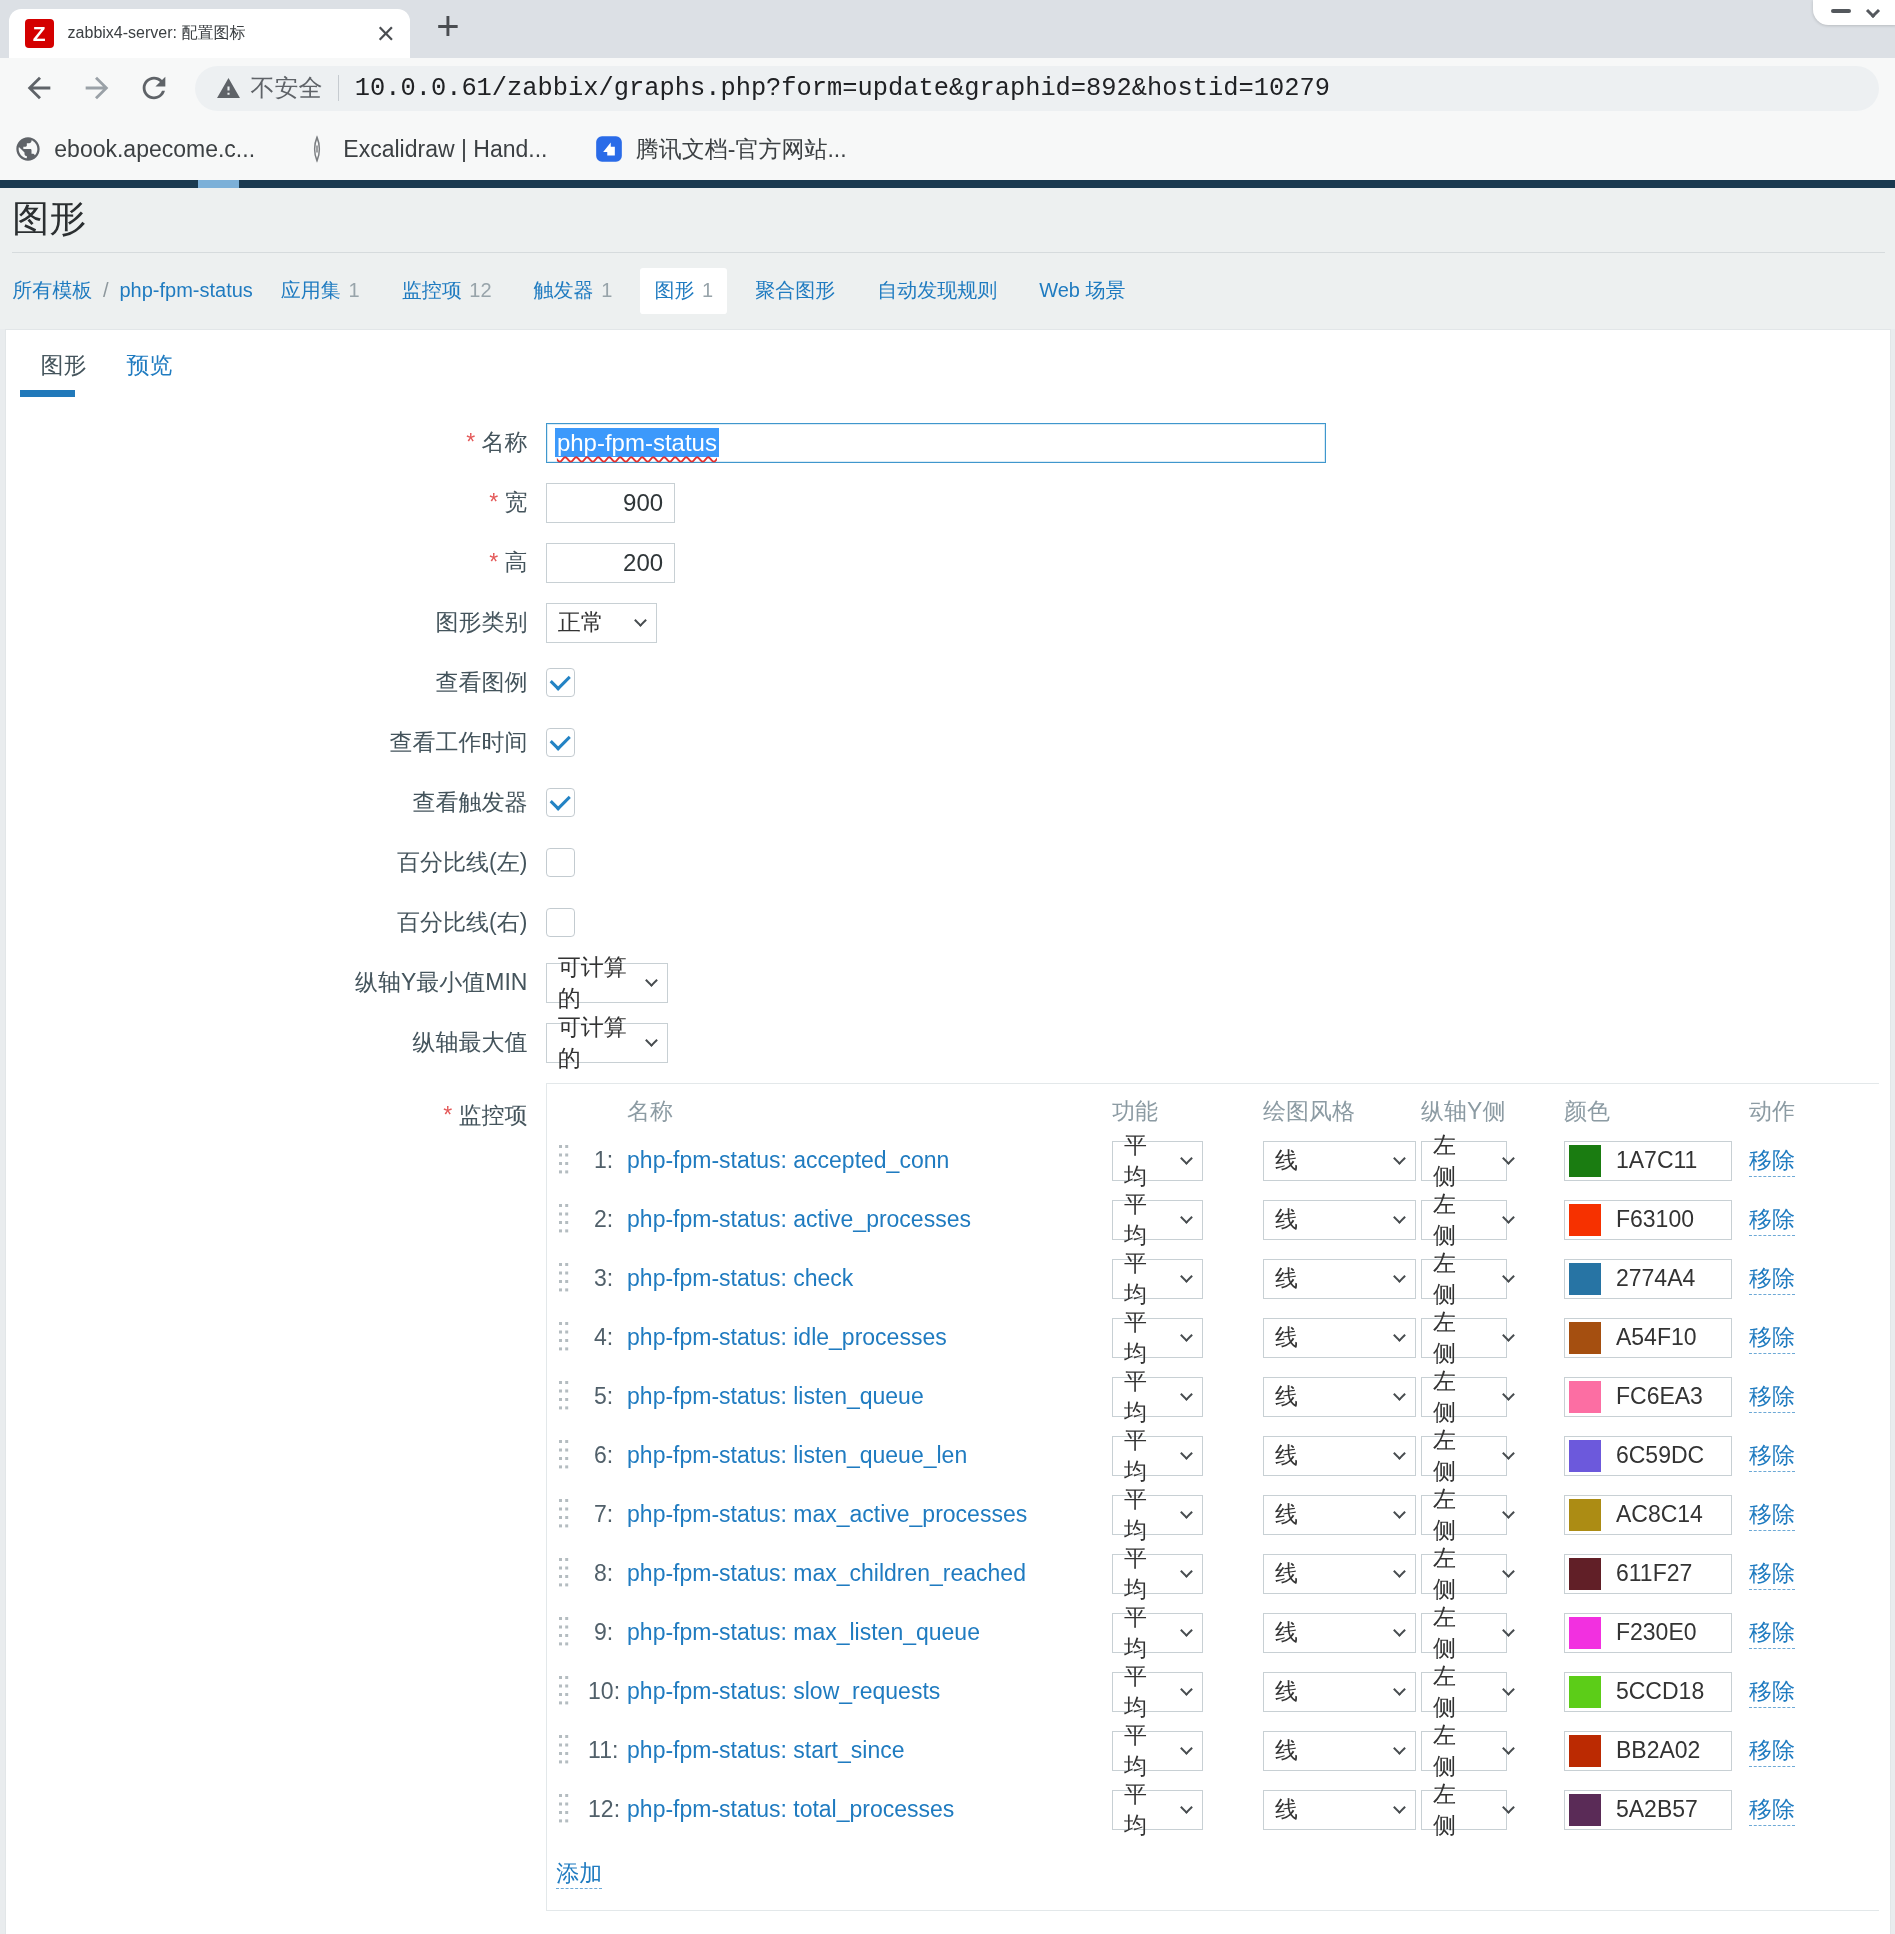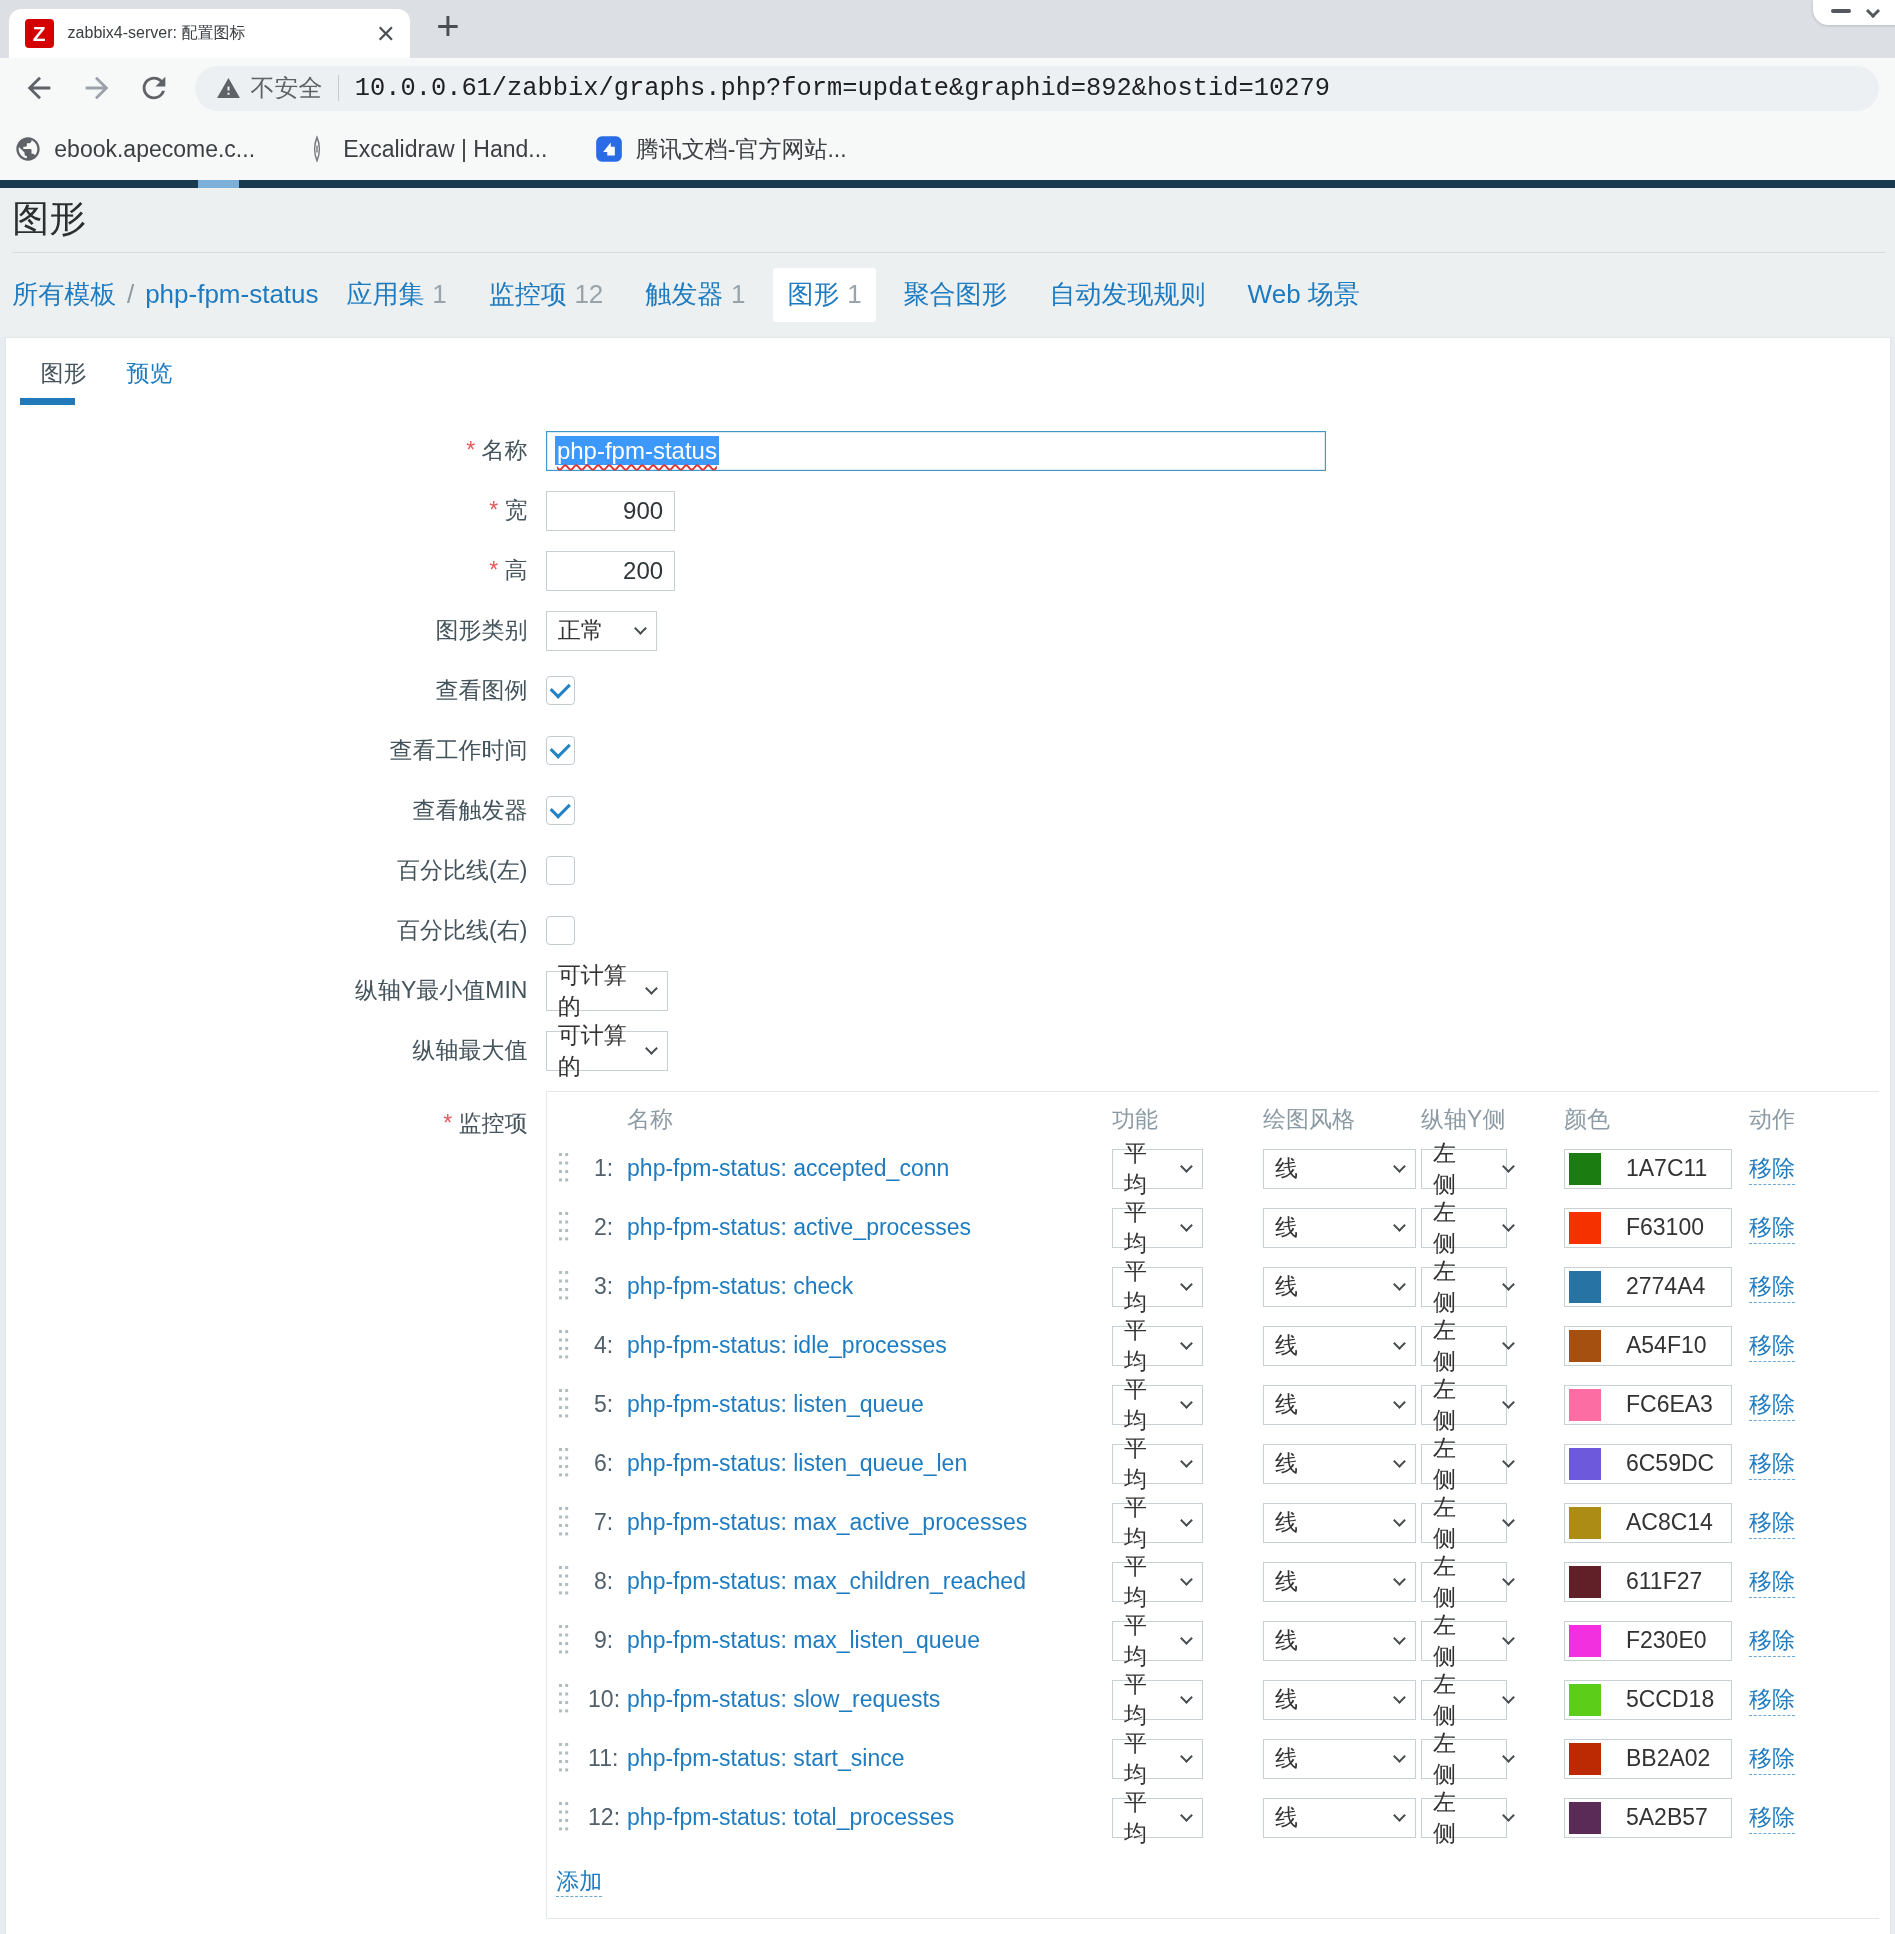--- a/index.html
+++ b/index.html
@@ -39,21 +39,21 @@
   .bm-icon[data-icon="pen"] .ic-pen { display:block; }
   .bm-icon[data-icon="tencent-docs"] .ic-tencent { display:block; }
 
   .navy-bar { height:7.7px; background:#1a3a50; position:relative; }
   .navy-hl { position:absolute; left:198px; width:41px; top:0; bottom:0; background:#7cb0d8; }
 
   
   .zbx-header { background:#edf0f0; padding-top:10.8px; }
   .zbx-title { margin-left:12.3px; font-size:37px; font-weight:400; color:#2b2f31; line-height:1.15; }
   .hdr-div { border-bottom:0.8px solid #d6dbdd; margin:10.8px 10.8px 0 12.3px; }
-  .crumbrow { display:flex; align-items:center; padding:15.4px 0 15.4px 12.3px; font-size:26px; }
+  .crumbrow { display:flex; align-items:center; padding:15.4px 0 15.4px 12.3px; font-size:20px; }
   .crumbrow a { color:#1f7bc0; }
   .crumb-sep { color:#8e989d; margin:0 10.8px; }
   .navtab { display:flex; align-items:center; gap:7.7px; padding:9.2px 14px; border-radius:3.1px; margin-left:14px; }
   .navtab.active { background:#fff; }
   .navtab .count { color:#98a4aa; }
   .navtab .count:empty { display:none; }
 
   
   .panel { background:#fff; margin:0 5.4px; border:0.8px solid #e2e6e8; border-bottom:none; padding-bottom:26px; }
   .subtabs { display:flex; padding:6.2px 0 0 14px; }
@@ -93,21 +93,21 @@
   .igrid { display:grid; grid-template-columns:35px 39px 485px 151px 158px 143px 185px auto; align-items:center; }
   .ihead { height:40px; color:#8c9ba3; }
   .irow { height:59px; }
   .handle { width:9.2px; height:31px; position:relative; margin-left:6.2px; }
   .handle::before { content:""; position:absolute; width:3.1px; height:3.1px; background:#b4bcc0;
     box-shadow:6.2px 0 0 #b4bcc0, 0 8.5px 0 #b4bcc0, 6.2px 8.5px 0 #b4bcc0, 0 17px 0 #b4bcc0,
                6.2px 17px 0 #b4bcc0, 0 25.4px 0 #b4bcc0, 6.2px 25.4px 0 #b4bcc0; }
   .inum { text-align:right; padding-right:14px; color:#51606a; }
   .iname a { color:#1f7bc0; }
   .icolor { width:168px; height:40px; border:0.8px solid #c8d0d4; background:#fff;
-            display:flex; align-items:center; padding:0 9.2px 0 3.9px; gap:25px; }
+            display:flex; align-items:center; padding:0 9.2px 0 3.9px; gap:15px; }
   .swatch { width:32px; height:32px; flex:none; }
   .chex { color:#333; }
   .dashed-link { color:#1f7bc0; border-bottom:0.8px dashed rgba(31,123,192,.65); padding-bottom:2.3px; }
   .add-wrap { margin:18.5px 0 0 3.1px; }
 
   
   .footer { margin-left:539px; padding-top:23px; display:flex; gap:17px; }
 </style>
 </head>
 <body>

